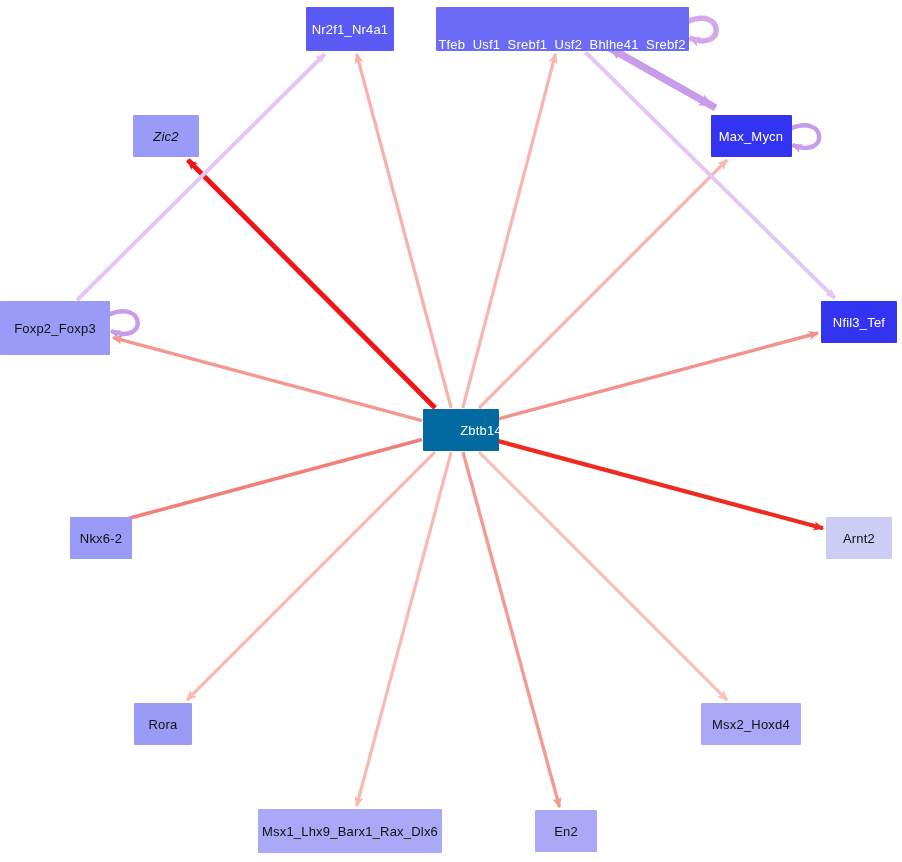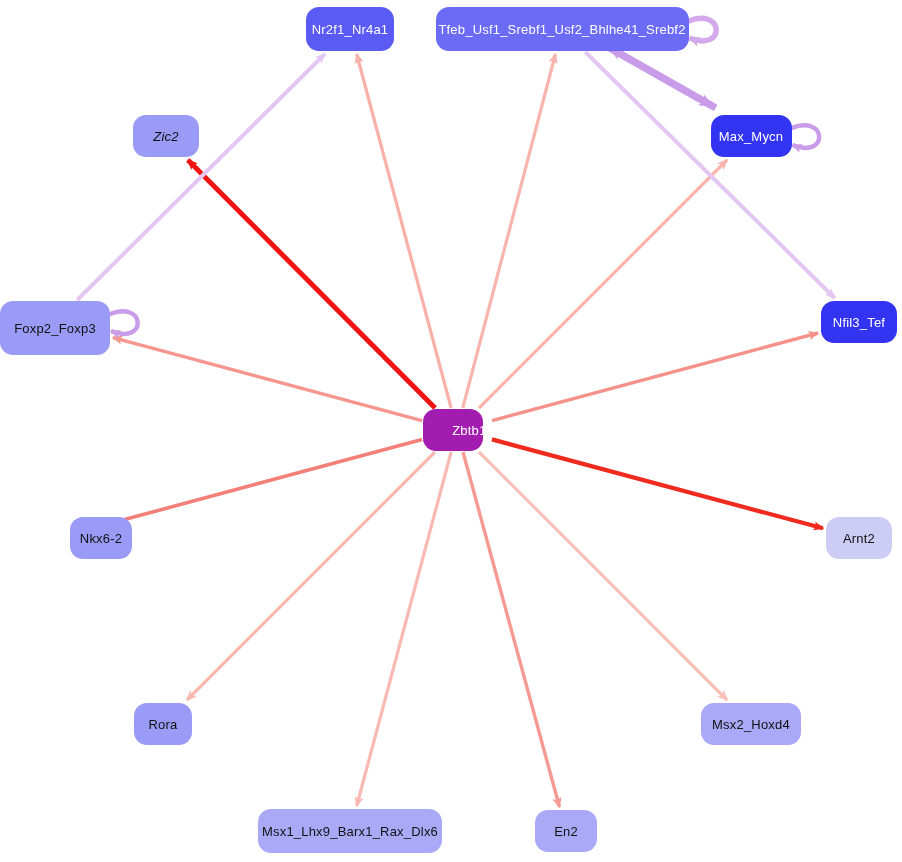--- a/index.html
+++ b/index.html
@@ -35,21 +35,21 @@
     top: 0;
     width: 902px;
     height: 862px;
   }
   .node {
     position: absolute;
     box-sizing: border-box;
     display: flex;
     align-items: center;
     justify-content: center;
-    border-radius: 13px;
+    border-radius: 1px;
     font-size: 13px;
     letter-spacing: 0.2px;
     white-space: nowrap;
     text-align: center;
     line-height: 1;
     user-select: none;
   }
   .node-label {
     pointer-events: none;
   }
@@ -132,27 +132,27 @@
       <line x1="479" y1="452" x2="727" y2="700" stroke="#fac0b9" stroke-width="3.2" stroke-linecap="butt" opacity="1" marker-end="url(#ah11)"></line>
       <line x1="77.15017064846417" y1="300" x2="324.82935153583617" y2="54" stroke="#e3c6f2" stroke-width="4" stroke-linecap="butt" opacity="1" marker-end="url(#ah12)"></line>
       <line x1="606.0748163112029" y1="45.908462725001634" x2="712.0561247224178" y2="105.90846272500164" stroke="#c89ce8" stroke-width="7" stroke-linecap="butt" opacity="1" marker-end="url(#ah13)"></line>
       <line x1="715.5888350027917" y1="107.90846272500164" x2="609.6075265915767" y2="47.908462725001634" stroke="#c89ce8" stroke-width="7" stroke-linecap="butt" opacity="1" marker-end="url(#ah14)"></line>
       <line x1="585.3139931740615" y1="52" x2="834.6723549488055" y2="298" stroke="#e3c6f2" stroke-width="4" stroke-linecap="butt" opacity="1" marker-end="url(#ah15)"></line>
       <path d="M 686.5 22 C 724.6 5.25, 726.5 52.75, 689.5 38" fill="none" stroke="#d3a9ec" stroke-width="5.5" stroke-linecap="butt" marker-end="url(#ah16)"></path>
       <path d="M 789.5 129 C 827.6 112.25, 829.5 159.75, 792.5 145" fill="none" stroke="#c89ce8" stroke-width="4.5" stroke-linecap="butt" marker-end="url(#ah17)"></path>
       <path d="M 108 315 C 146.1 298.25, 148 345.75, 111 331" fill="none" stroke="#c89ce8" stroke-width="4.5" stroke-linecap="butt" marker-end="url(#ah18)"></path>
     </svg>
   <div id="node-layer">
-      <div class="node" style="left: 423px; top: 409px; width: 60px; height: 42px; background: #a21caf; color: rgb(255, 255, 255); padding-left: 40px;">
+      <div class="node" style="left: 423px; top: 409px; width: 76px; height: 42px; background: #0369a1; color: rgb(255, 255, 255); padding-left: 40px;">
         <span class="node-label">Zbtb14</span>
       </div>
       <div class="node" style="left: 306px; top: 7px; width: 88px; height: 44px; background: rgb(90, 90, 245); color: rgb(255, 255, 255);">
         <span class="node-label">Nr2f1_Nr4a1</span>
       </div>
-      <div class="node" style="left: 435.5px; top: 7px; width: 253px; height: 44px; background: rgb(107, 107, 246); color: rgb(255, 255, 255);">
+      <div class="node" style="left: 435.5px; top: 7px; width: 253px; height: 44px; background: rgb(107, 107, 246); color: rgb(255, 255, 255); align-items: flex-end;">
         <span class="node-label">Tfeb_Usf1_Srebf1_Usf2_Bhlhe41_Srebf2</span>
       </div>
       <div class="node" style="left: 710.5px; top: 115px; width: 81px; height: 42px; background: rgb(51, 51, 242); color: rgb(255, 255, 255);">
         <span class="node-label">Max_Mycn</span>
       </div>
       <div class="node" style="left: 821px; top: 301px; width: 76px; height: 42px; background: rgb(51, 51, 242); color: rgb(255, 255, 255);">
         <span class="node-label">Nfil3_Tef</span>
       </div>
       <div class="node" style="left: 133px; top: 115px; width: 66px; height: 42px; background: rgb(154, 154, 247); color: rgb(17, 17, 17); font-style: italic;">
         <span class="node-label">Zic2</span>

